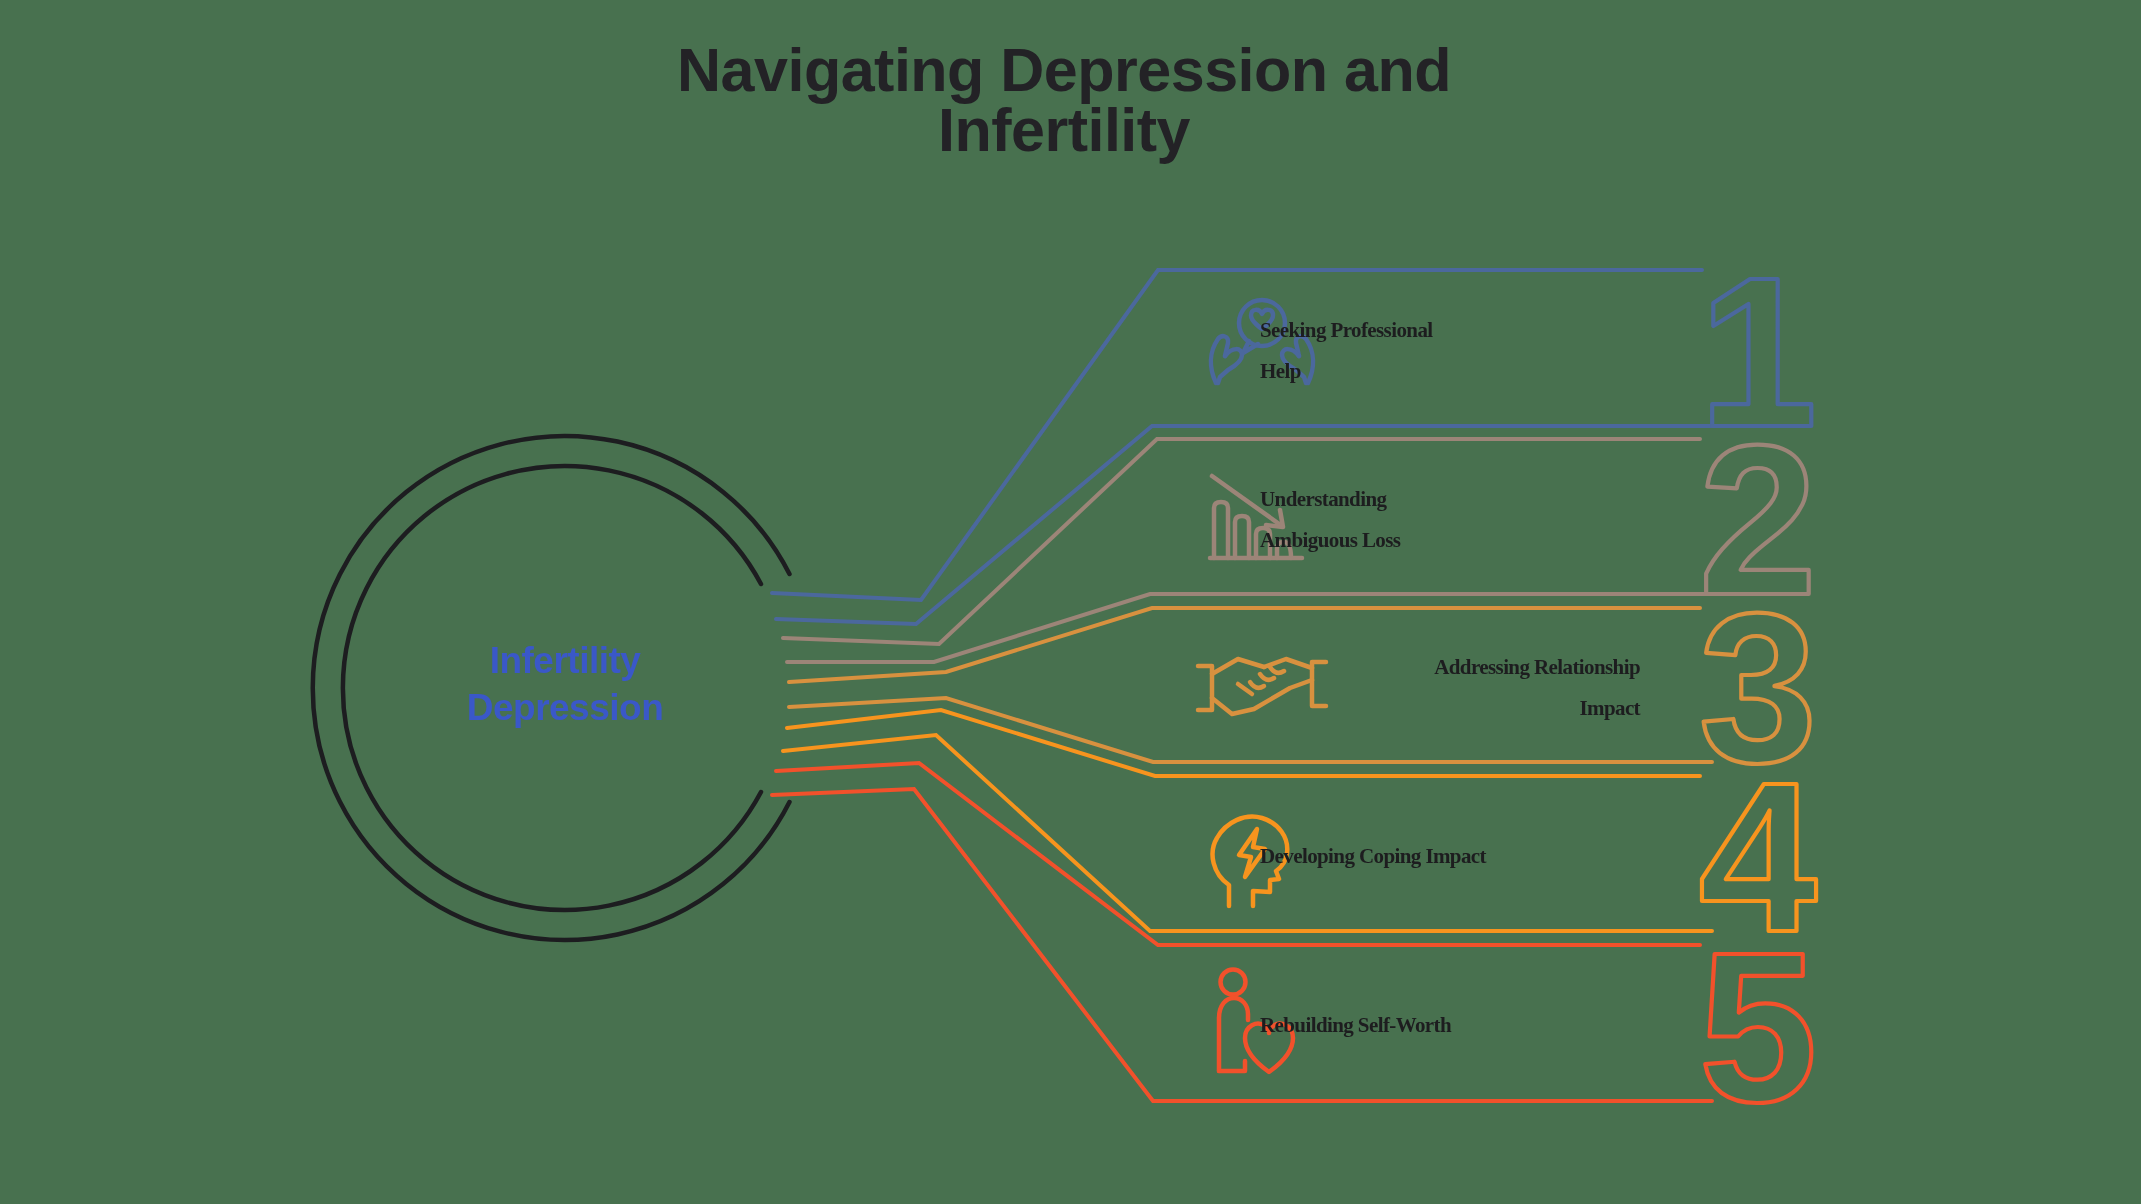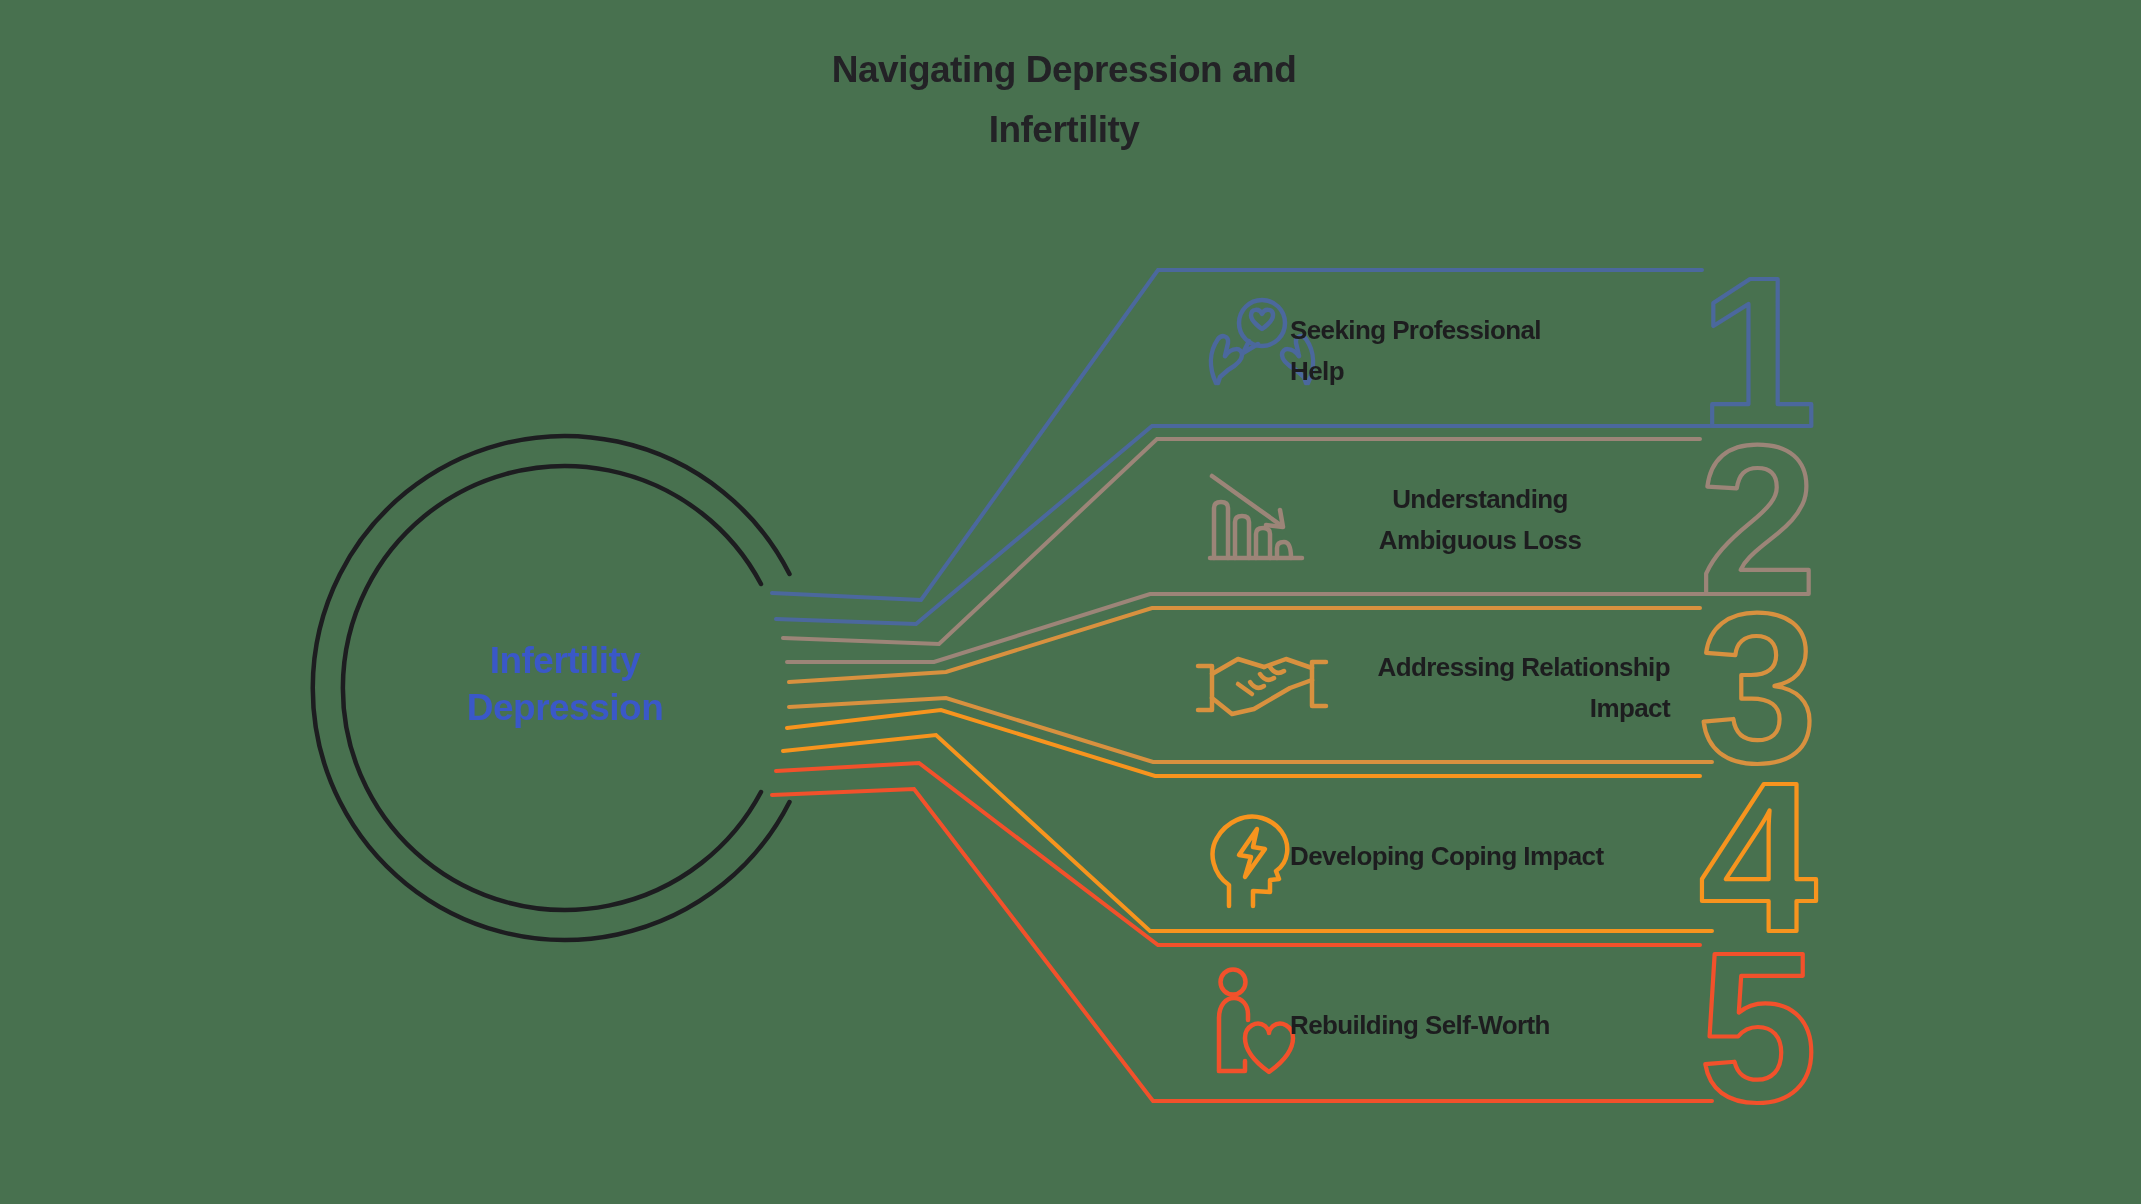--- a/index.html
+++ b/index.html
@@ -7,37 +7,37 @@
     width:2141px;height:1204px;
     background:#48714f;
     position:relative;
     overflow:hidden;
     font-family:"Liberation Sans",sans-serif;
   }
   #art{position:absolute;left:0;top:0;}
   .title{
     position:absolute;left:664px;top:40px;width:800px;
     text-align:center;
-    font-size:37px;font-weight:bold;letter-spacing:-0.5px;
+    font-size:61px;font-weight:bold;letter-spacing:-0.5px;
     line-height:60px;color:#232226;white-space:pre-line;
   }
   .center-label{
     position:absolute;left:365px;top:637px;width:400px;
     text-align:center;
     font-size:37px;font-weight:bold;letter-spacing:-0.5px;
     line-height:47px;color:#3a58c8;white-space:pre-line;
   }
   .step-label{
-    position:absolute;left:1290px;width:380px;
+    position:absolute;left:1260px;width:380px;
     display:flex;flex-direction:column;justify-content:center;
-    font-size:26px;font-weight:bold;letter-spacing:-0.6px;
-    line-height:41px;color:#1d1d1f;white-space:pre-line;
+    font-size:21px;font-weight:bold;letter-spacing:-0.6px;
+    line-height:41px;color:#1d1d1f;white-space:pre-line;font-family:Liberation Serif, serif;
   }
   .step-label.s1{top:306px;height:90px;}
-  .step-label.s2{top:475px;height:90px;text-align:center;}
+  .step-label.s2{top:475px;height:90px;}
   .step-label.s3{top:643px;height:90px;text-align:right;}
   .step-label.s4{top:811px;height:90px;}
   .step-label.s5{top:980px;height:90px;}
   .num{
     font-family:"Liberation Sans",sans-serif;
     font-weight:bold;font-size:213px;
   }
 </style>
 </head>
 <body>

